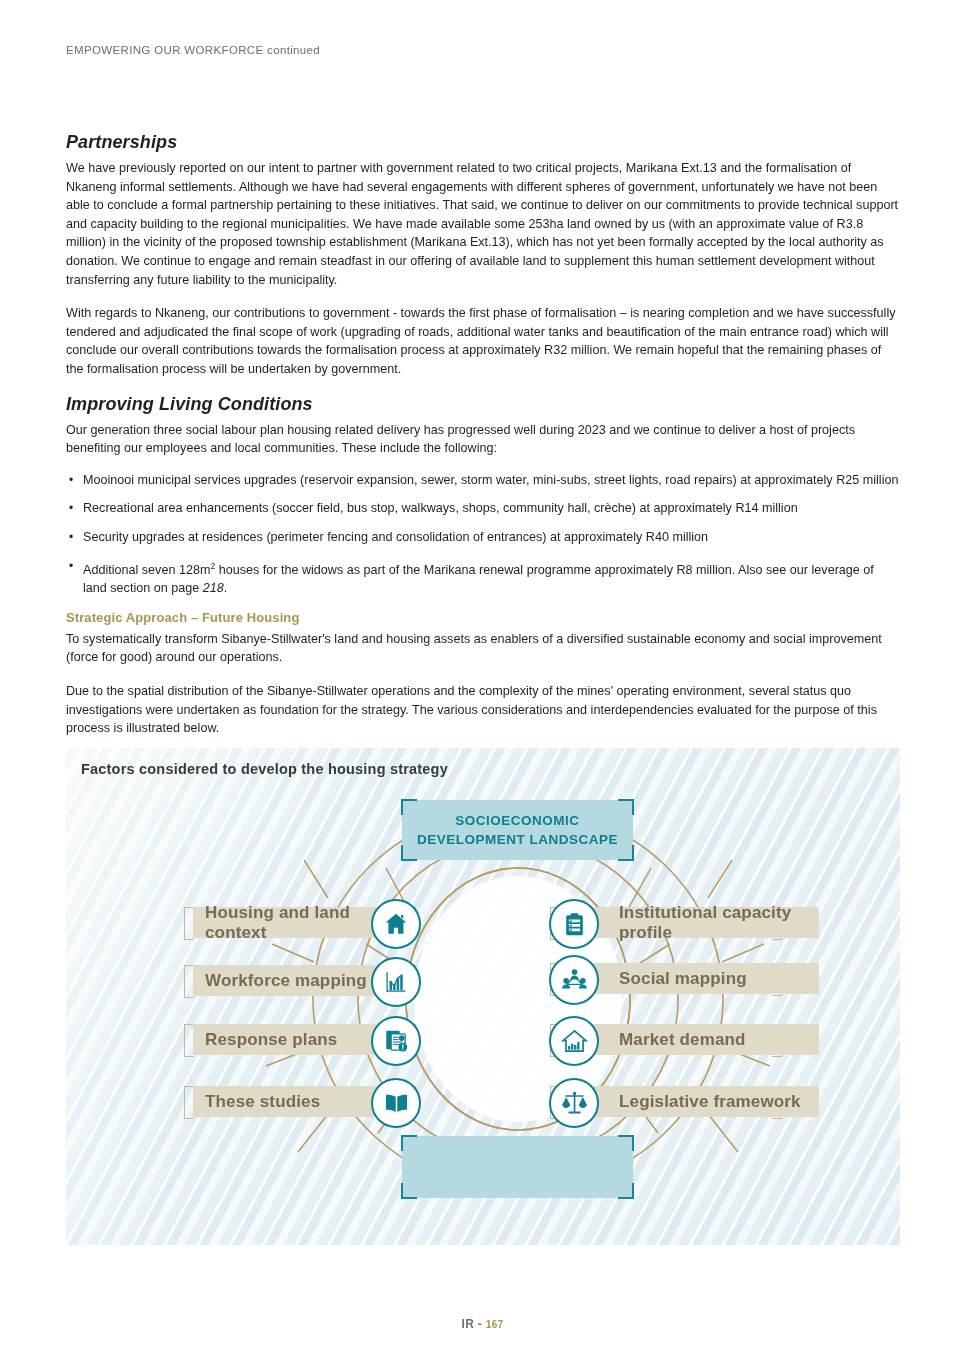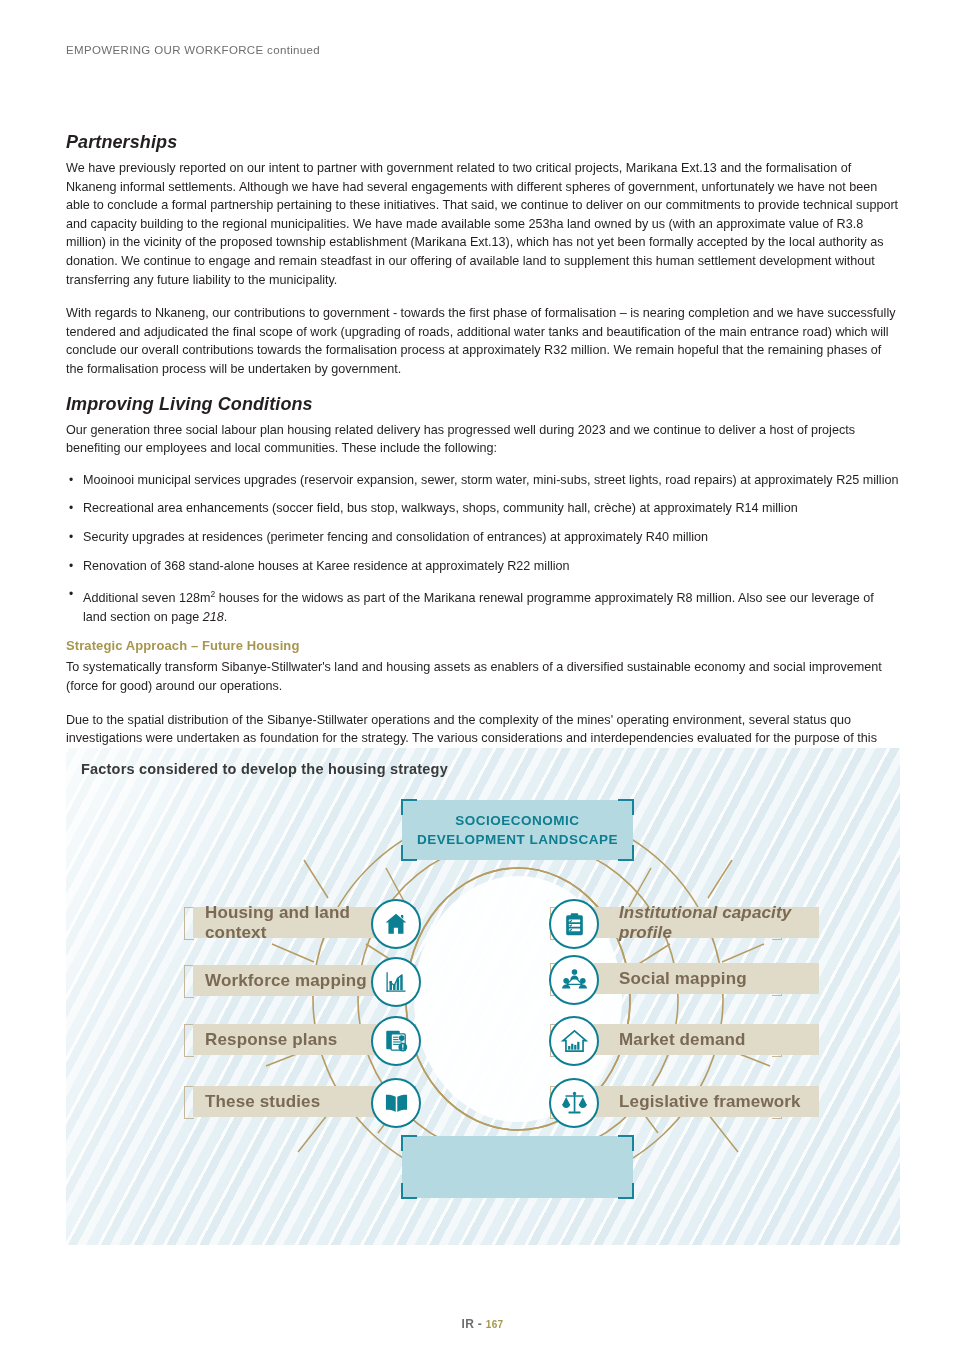--- a/index.html
+++ b/index.html
@@ -128,21 +128,20 @@
     <p class="para">We have previously reported on our intent to partner with government related to two critical projects, Marikana Ext.13 and the formalisation of Nkaneng informal settlements. Although we have had several engagements with different spheres of government, unfortunately we have not been able to conclude a formal partnership pertaining to these initiatives. That said, we continue to deliver on our commitments to provide technical support and capacity building to the regional municipalities. We have made available some 253ha land owned by us (with an approximate value of R3.8 million) in the vicinity of the proposed township establishment (Marikana Ext.13), which has not yet been formally accepted by the local authority as donation. We continue to engage and remain steadfast in our offering of available land to supplement this human settlement development without transferring any future liability to the municipality.</p>
     <p class="para">With regards to Nkaneng, our contributions to government - towards the first phase of formalisation – is nearing completion and we have successfully tendered and adjudicated the final scope of work (upgrading of roads, additional water tanks and beautification of the main entrance road) which will conclude our overall contributions towards the formalisation process at approximately R32 million. We remain hopeful that the remaining phases of the formalisation process will be undertaken by government.</p>
 
     <div class="sub-head">Improving Living Conditions</div>
     <p class="para tight">Our generation three social labour plan housing related delivery has progressed well during 2023 and we continue to deliver a host of projects benefiting our employees and local communities. These include the following:</p>
 
     <ul class="bullets">
       <li>Mooinooi municipal services upgrades (reservoir expansion, sewer, storm water, mini-subs, street lights, road repairs) at approximately R25 million</li>
       <li>Recreational area enhancements (soccer field, bus stop, walkways, shops, community hall, crèche) at approximately R14 million</li>
       <li>Security upgrades at residences (perimeter fencing and consolidation of entrances) at approximately R40 million</li>
-      <li>Renovation of 368 stand-alone houses at Karee residence at approximately R22 million</li>
       <li><span>Additional seven 128m</span><sup>2</sup><span> houses for the widows as part of the Marikana renewal programme approximately R8 million. Also see our leverage of land section on page </span><span class="ital">218</span><span>.</span></li>
     </ul>
 
     <div class="section-head">Strategic Approach – Future Housing</div>
     <p class="para">To systematically transform Sibanye-Stillwater's land and housing assets as enablers of a diversified sustainable economy and social improvement (force for good) around our operations.</p>
     <p class="para">Due to the spatial distribution of the Sibanye-Stillwater operations and the complexity of the mines' operating environment, several status quo investigations were undertaken as foundation for the strategy. The various considerations and interdependencies evaluated for the purpose of this process is illustrated below.</p>
   </div>
 
   <div class="diagram">
 
@@ -251,21 +250,21 @@
         <svg width="27" height="27" viewBox="0 0 24 24" fill="#0d7f93">
           <path d="M11.3 6.1C9.4 4.7 6.6 4.2 2.6 4.2v13.4c4 0 6.8.5 8.7 2V6.1z"></path>
           <path d="M12.7 6.1c1.9-1.4 4.7-1.9 8.7-1.9v13.4c-4 0-6.8.5-8.7 2V6.1z"></path>
         </svg>
       </div>
     </div>
 
     <div class="item right" style="left:484px;top:159px;width:232px;">
       <div class="lbrk l"></div>
       <div class="lbrk r"></div>
-      <div class="label" style="width:200px;font-style:italic;">Institutional capacity profile</div>
+      <div class="label" style="width:200px;">Institutional capacity profile</div>
       <div class="circ" style="left:-1px;">
         <svg width="25" height="25" viewBox="0 0 24 24">
           <g fill="#0d7f93">
             <rect x="4" y="3.2" width="16" height="19" rx="1.6"></rect>
             <rect x="8.4" y="1.2" width="7.2" height="3.4" rx="1"></rect>
           </g>
           <g fill="#ffffff">
             <rect x="6.6" y="7.3" width="10.8" height="2.6" rx="0.5"></rect>
             <rect x="6.6" y="11.6" width="10.8" height="2.6" rx="0.5"></rect>
             <rect x="6.6" y="15.9" width="10.8" height="2.6" rx="0.5"></rect>

